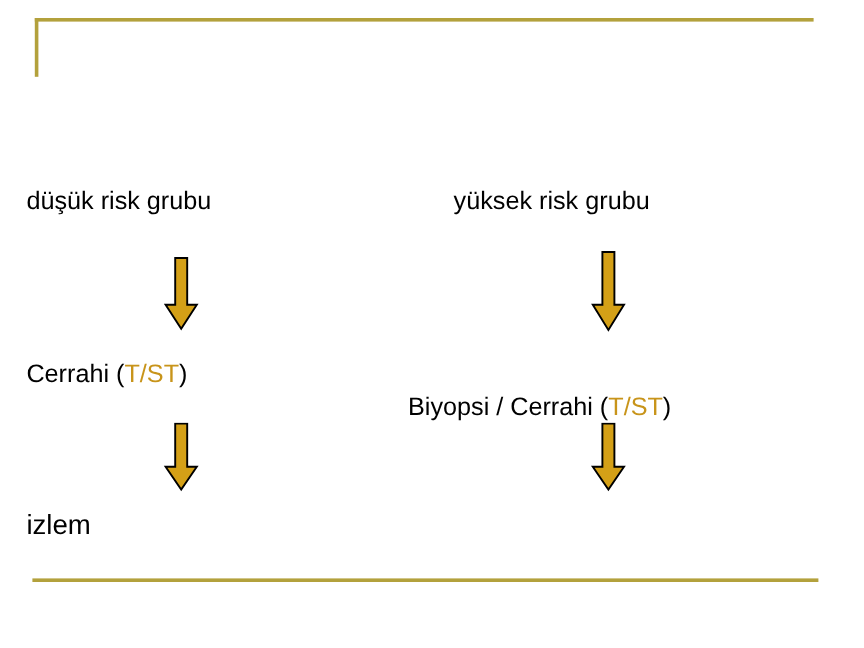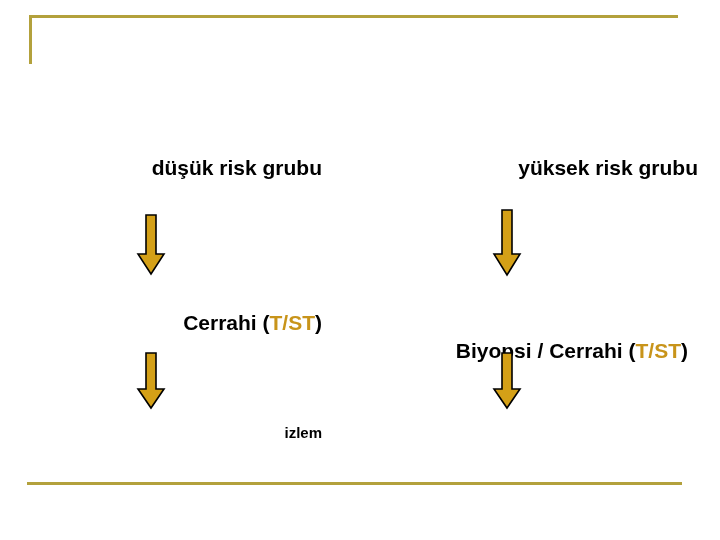--- a/index.html
+++ b/index.html
@@ -40,38 +40,38 @@
     left: 27px;
     top: 482px;
     width: 655px;
     height: 3px;
     background: #b3a13c;
   }
 
   
   .row-text {
     position: absolute;
-    font-weight: bold;
+    font-weight: normal;
     color: #000000;
     white-space: nowrap;
-    text-align: right;
+    text-align: left;
     line-height: 1.1;
   }
   .col-left {
     left: 22px;
     width: 300px;
   }
   .col-right {
     left: 378px;
     width: 320px;
   }
 
   .row1 { top: 156px; font-size: 21px; }
-  .row2 { top: 311px; font-size: 21px; }
-  .row3 { top: 425px; font-size: 15px; }
+  .row2 { top: 300px; font-size: 21px; }
+  .row3 { top: 425px; font-size: 23px; }
 
   .row2.col-right { left: 340px; width: 348px; margin-top: 28px; }
 
   .accent { color: #c8941a; }
 
   
   .arrow {
     position: absolute;
   }
   .arrow svg { display: block; }

